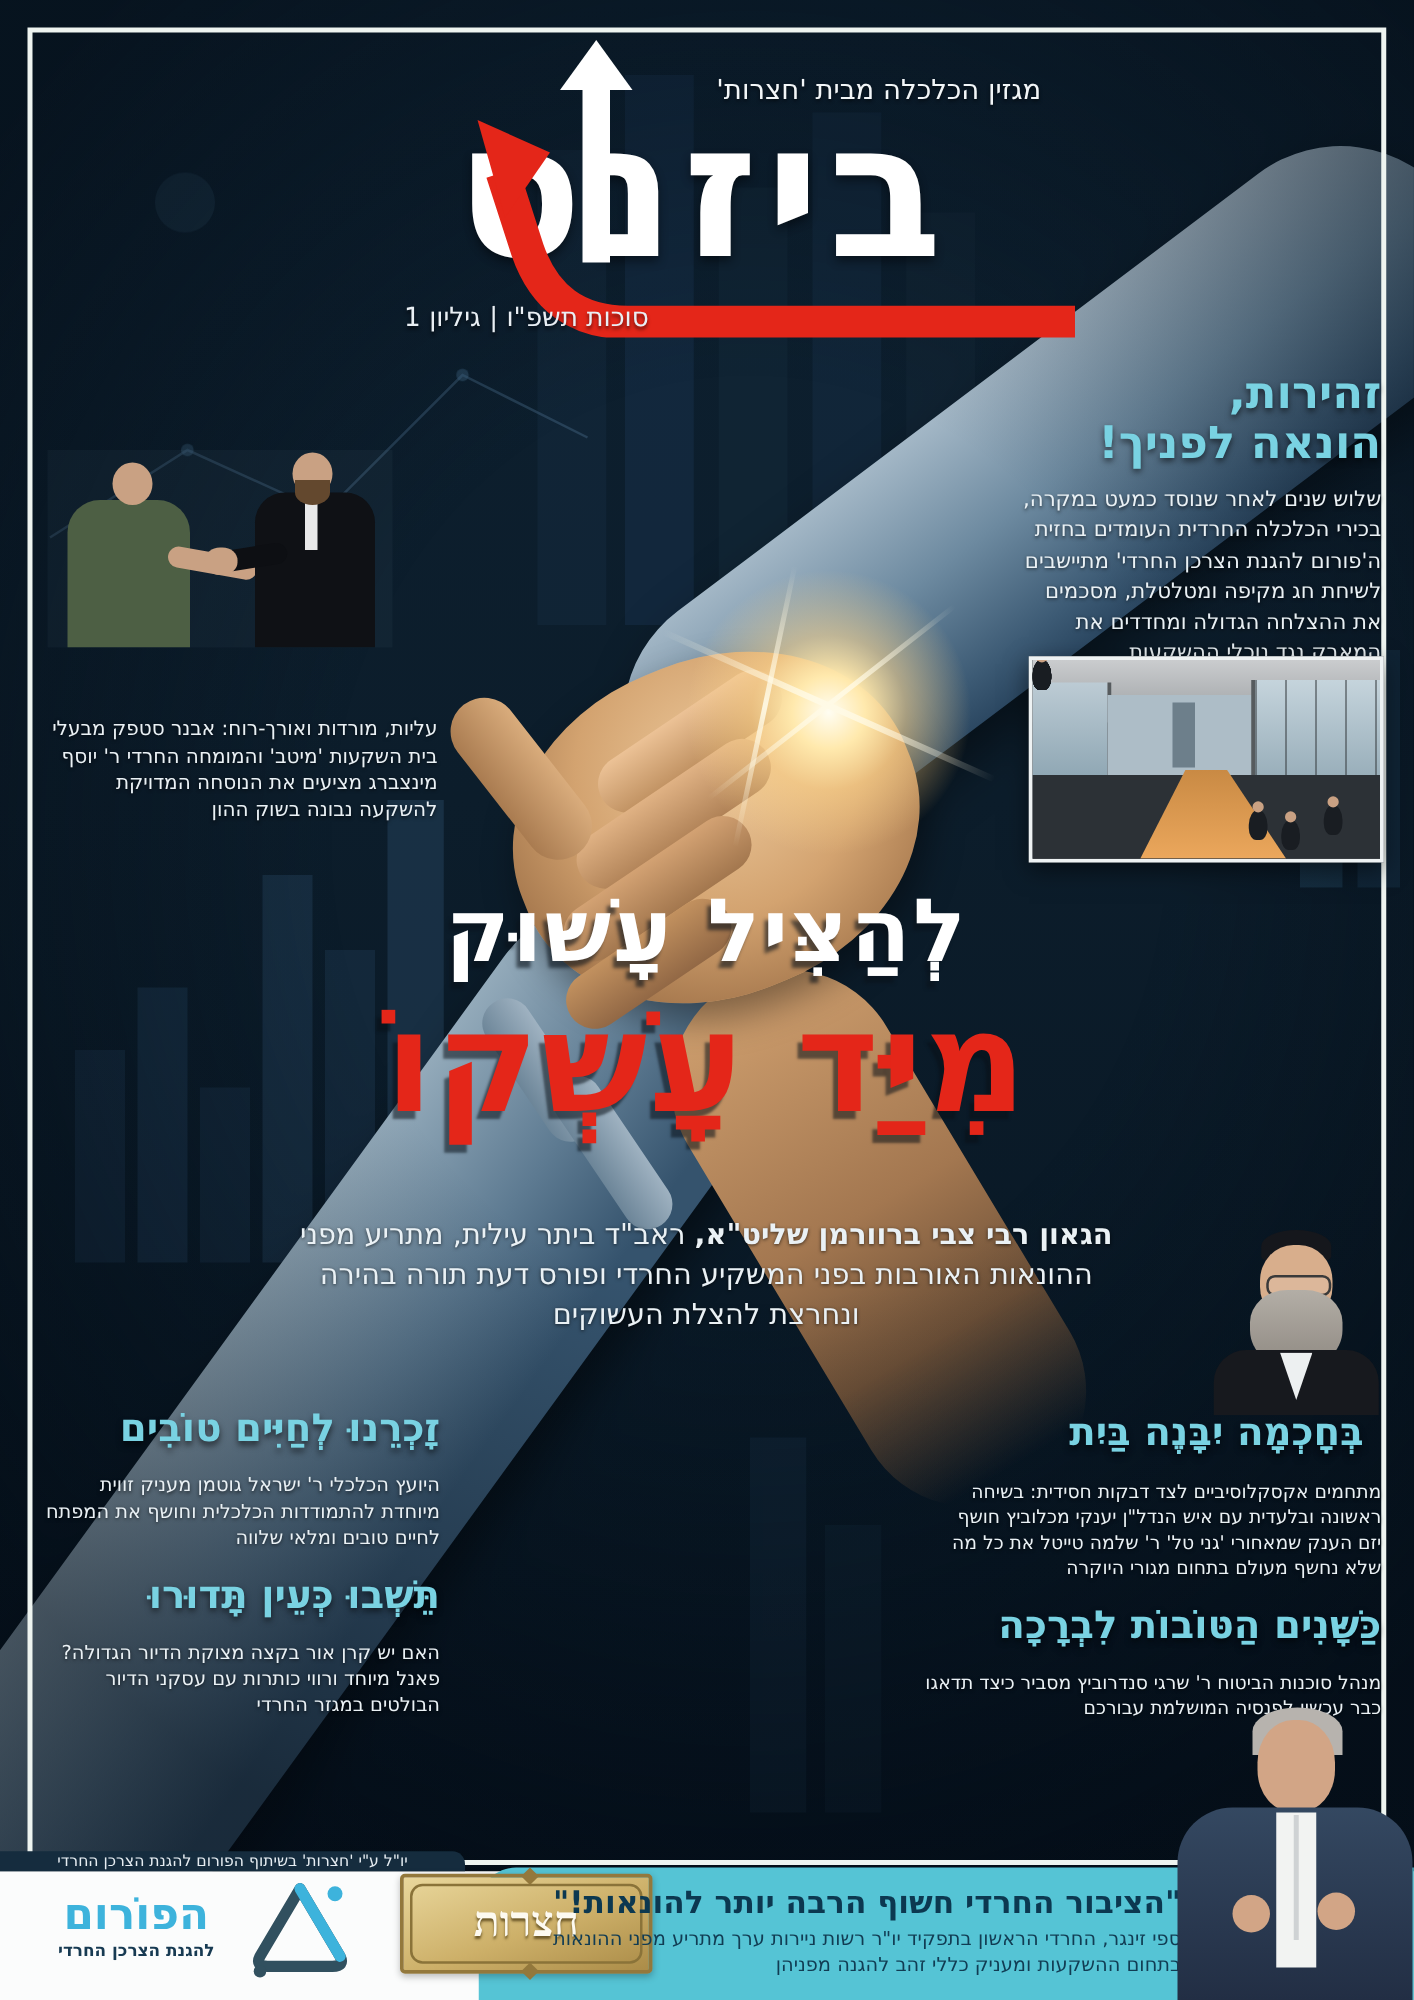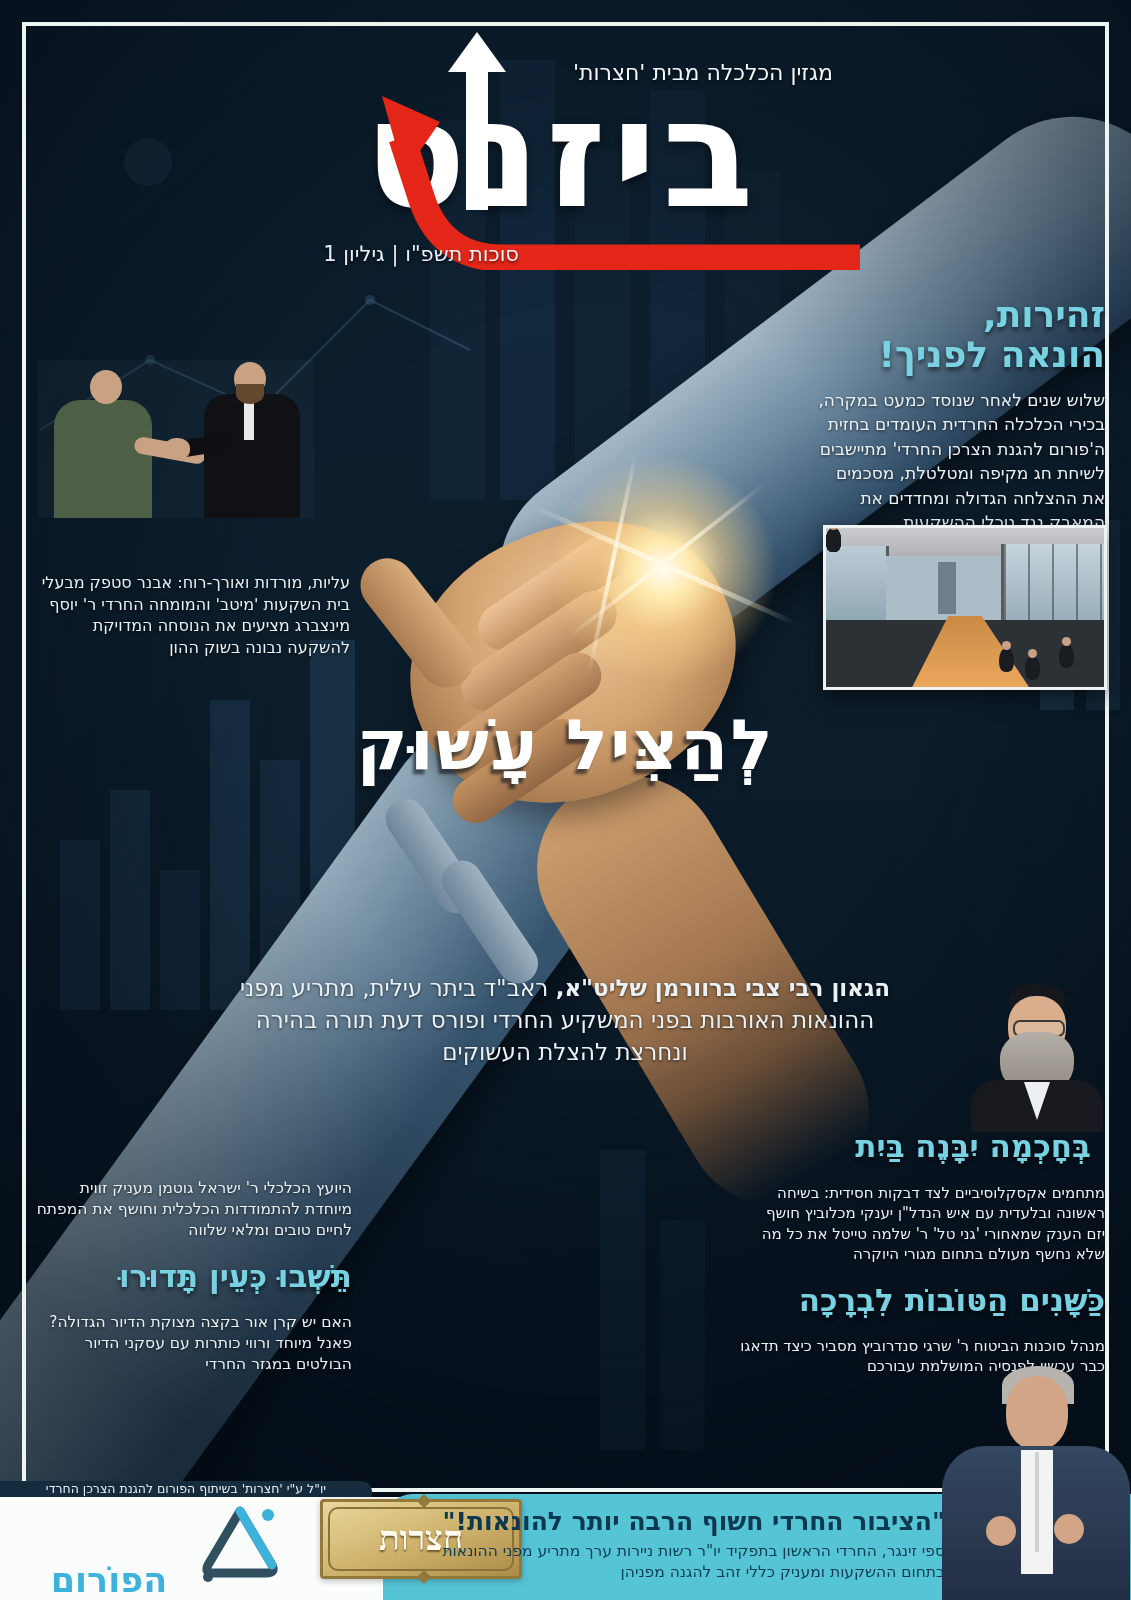--- a/index.html
+++ b/index.html
@@ -132,21 +132,21 @@
   
   .footer{left:0;top:1481px;width:1131px;height:119px;z-index:5;}
   .pub-bar{left:0;top:0;width:372px;height:16px;background:#152c3e;border-top-right-radius:10px;
     color:#e6edf2;font-size:12.5px;text-align:center;line-height:15px;}
   .white-panel{left:0;top:16px;width:1131px;height:103px;background:#fbfcfc;}
   .cyan-panel{left:383px;top:13px;width:748px;height:106px;background:#55c4d5;border-top-left-radius:30px;}
   .quote-h{right:186px;top:26px;width:520px;text-align:right;color:#0c3850;font-weight:800;font-size:25px;z-index:6;}
   .quote-b{right:186px;top:60px;width:520px;text-align:right;color:#113c53;font-size:15.5px;line-height:1.38;z-index:6;}
 
   .forum-logo{left:28px;top:34px;width:162px;text-align:center;}
-  .forum-name{color:#3db3dc;font-weight:800;font-size:35px;line-height:1;margin-top:48px;}
+  .forum-name{color:#3db3dc;font-weight:800;font-size:35px;line-height:1;}
   .forum-sub{color:#173a52;font-size:13.5px;margin-top:3px;font-weight:700;}
   .forum-shield{left:198px;top:22px;}
   .chatzrot{left:320px;top:18px;width:202px;height:80px;border-radius:4px;border:3px solid #93783c;box-sizing:border-box;
     background:linear-gradient(160deg,#e9d79c 0%,#cdb069 55%,#ab8c48 100%);box-shadow:0 2px 6px rgba(0,0,0,.25);}
   .chatzrot-inner{position:absolute;left:5px;top:5px;right:5px;bottom:5px;border:2px solid #8a7339;border-radius:10px;
     display:flex;align-items:center;justify-content:center;
     font-family:"Liberation Serif","DejaVu Serif",serif;font-weight:700;font-size:34px;color:#fdfaf0;
     text-shadow:0 2px 2px #6e5a2a;}
   .cz-orn{position:absolute;width:10px;height:10px;background:#93783c;transform:rotate(45deg);}
   .cz-t{left:96px;top:-6px;} .cz-b{left:96px;bottom:-6px;}
@@ -263,33 +263,35 @@
     <div class="abs hs-rbody"></div>
     <div class="abs hs-rshirt"></div>
     <div class="abs hs-rhead"></div>
     <div class="abs hs-rbeard"></div>
     <div class="abs hs-rarm"></div>
     <div class="abs hs-clasp"></div>
   </div>
   <div class="abs body-txt b-fund rtl">עליות, מורדות ואורך-רוח: אבנר סטפק מבעלי בית השקעות 'מיטב' והמומחה החרדי ר' יוסף מינצברג מציעים את הנוסחה המדויקת להשקעה נבונה בשוק ההון</div>
 
   <div class="abs main-l1 rtl">לְהַצִּיל עָשׁוּק</div>
+  <div class="abs main-l2 rtl">מִיַּד עָשְׁקוֹ</div>
   <div class="abs body-txt main-sub rtl">
     <b>הגאון רבי צבי ברוורמן שליט"א,</b><span> ראב"ד ביתר עילית, מתריע מפני ההונאות האורבות בפני המשקיע החרדי ופורס דעת תורה בהירה ונחרצת להצלת העשוקים</span>
   </div>
 
   <div class="abs rabbi">
     <div class="abs rb-kippah"></div>
     <div class="abs rb-face"></div>
     <div class="abs rb-glasses"></div>
     <div class="abs rb-beard"></div>
     <div class="abs rb-body"></div>
     <div class="abs rb-shirt"></div>
   </div>
 
+  <div class="abs cyan-title t-goodlife rtl">זָכְרֵנוּ לְחַיִּים טוֹבִים</div>
   <div class="abs body-txt b-goodlife rtl">היועץ הכלכלי ר' ישראל גוטמן מעניק זווית מיוחדת להתמודדות הכלכלית וחושף את המפתח לחיים טובים ומלאי שלווה</div>
   <div class="abs cyan-title t-housing rtl">תֵּשְׁבוּ כְּעֵין תָּדוּרוּ</div>
   <div class="abs body-txt b-housing rtl">האם יש קרן אור בקצה מצוקת הדיור הגדולה? פאנל מיוחד ורווי כותרות עם עסקני הדיור הבולטים במגזר החרדי</div>
 
   <div class="abs cyan-title t-wisdom rtl">בְּחָכְמָה יִבָּנֶה בַּיִת</div>
   <div class="abs body-txt b-wisdom rtl">מתחמים אקסקלוסיביים לצד דבקות חסידית: בשיחה ראשונה ובלעדית עם איש הנדל"ן יענקי מכלוביץ חושף יזם הענק שמאחורי 'גני טל' ר' שלמה טייטל את כל מה שלא נחשף מעולם בתחום מגורי היוקרה</div>
   <div class="abs cyan-title t-pension rtl">כַּשָּׁנִים הַטּוֹבוֹת לִבְרָכָה</div>
   <div class="abs body-txt b-pension rtl">מנהל סוכנות הביטוח ר' שרגי סנדרוביץ מסביר כיצד תדאגו כבר עכשיו לפנסיה המושלמת עבורכם</div>
 
   <div class="abs footer">

